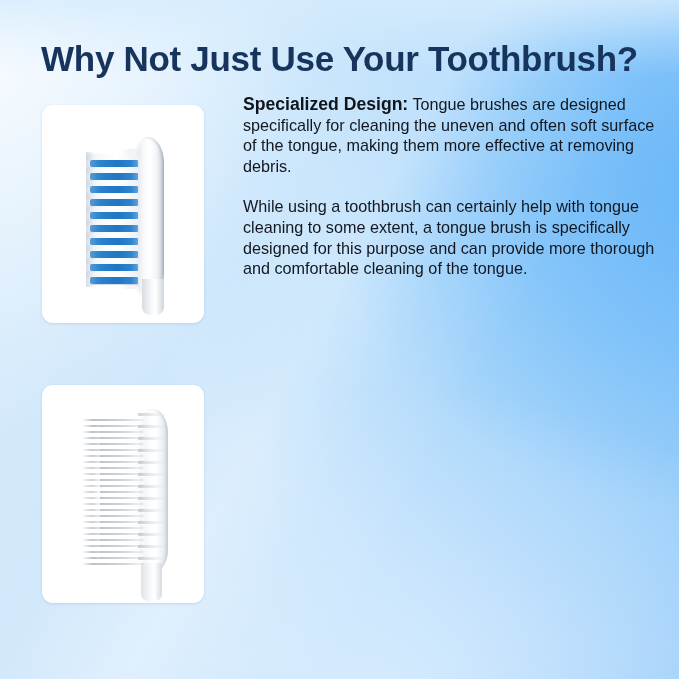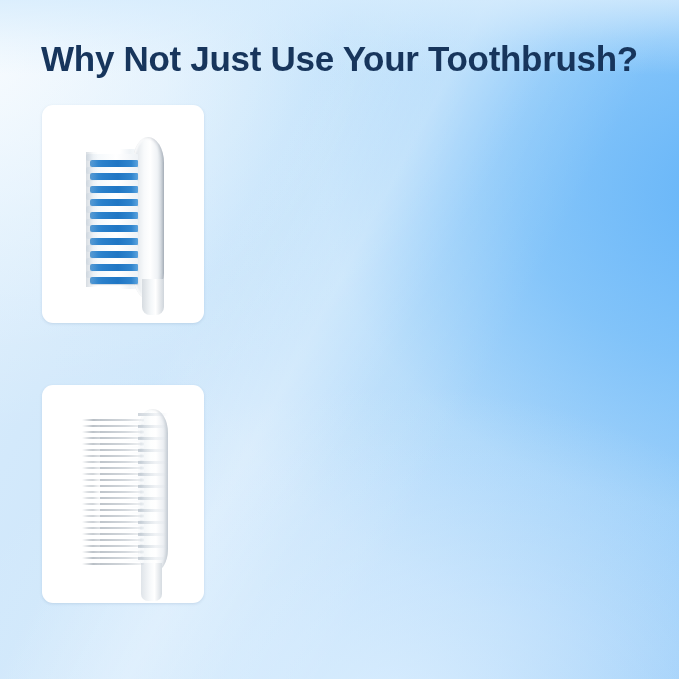--- a/index.html
+++ b/index.html
@@ -392,15 +392,17 @@
           <div class="b2-strand light" style="top: 135px;"></div>
           <div class="b2-strand dark" style="top: 138px;"></div>
           <div class="b2-strand light" style="top: 141px;"></div>
           <div class="b2-strand dark" style="top: 144px;"></div>
         </div>
       <div class="b2-fan"></div>
     </div>
   </div>
 
   <div class="copy" id="copy-column">
+      <p class="para"><span class="lede">Specialized Design:</span><span> Tongue brushes are designed specifically for cleaning the uneven and often soft surface of the tongue, making them more effective at removing debris.</span></p>
+      <p class="para"><span>While using a toothbrush can certainly help with tongue cleaning to some extent, a tongue brush is specifically designed for this purpose and can provide more thorough and comfortable cleaning of the tongue.</span></p>
     </div>
 
 </div>
 
 </body></html>

